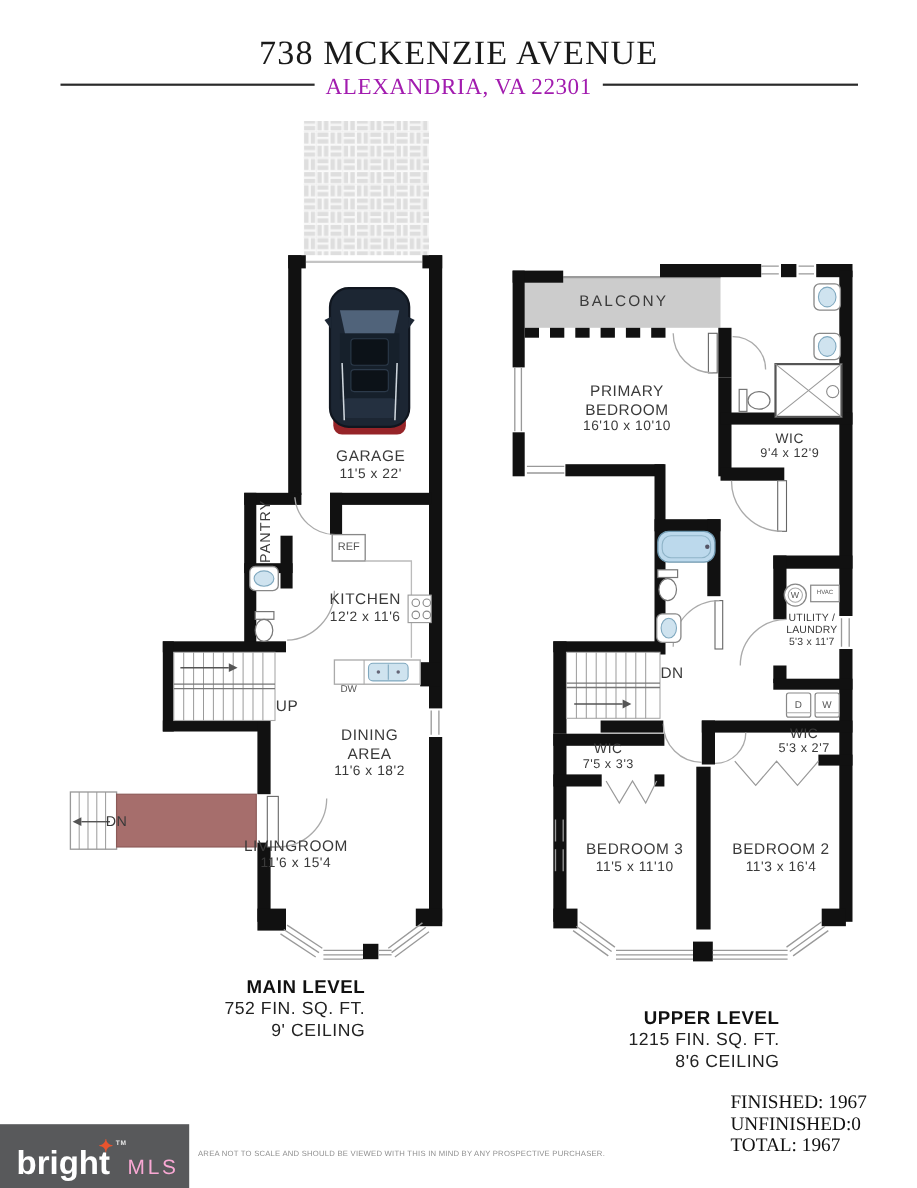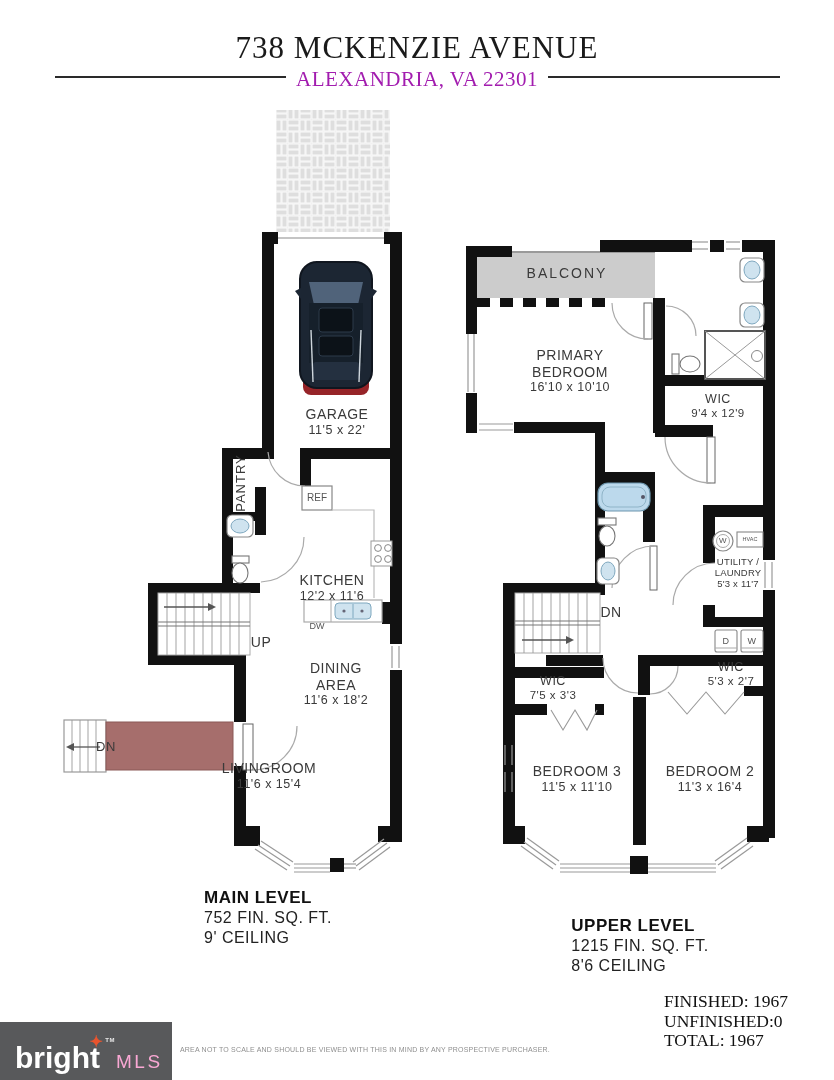--- a/index.html
+++ b/index.html
@@ -17,21 +17,21 @@
   .plan-svg{position:absolute;left:0;top:0;}
   
   .lbl{position:absolute;transform:translate(-50%,-50%);text-align:center;color:#3a3a3a;
        letter-spacing:.5px;white-space:nowrap;line-height:1.18;}
   .lbl .nm{font-size:14px;}
   .lbl .dm{font-size:12.5px;}
   .sm .nm{font-size:12.5px;} .sm .dm{font-size:11.5px;}
   .tiny{font-size:9.5px;letter-spacing:.2px;}
   .fix{font-size:10px;color:#555;letter-spacing:0;}
   .vert{transform:translate(-50%,-50%) rotate(-90deg);font-size:13px;letter-spacing:1px;}
-  .caption{position:absolute;transform:translateX(-50%);text-align:left;color:#111;}
+  .caption{position:absolute;transform:translateX(-50%);text-align:right;color:#111;}
   .caption .c1{font-weight:bold;font-size:17px;letter-spacing:.5px;}
   .caption .c2,.caption .c3{font-size:16px;letter-spacing:.5px;color:#222;line-height:1.25;}
   
   .logo-box{position:absolute;left:0;top:1022px;width:172px;height:72px;background:#58595b;
             display:flex;align-items:center;padding-left:15px;box-sizing:border-box;}
   .brand{position:relative;color:#fff;font-weight:bold;font-size:30px;letter-spacing:0;}
   .logo-star{position:absolute;right:-3px;top:-9px;font-size:16px;color:#e8542e;}
   .logo-tm{position:absolute;right:-15px;top:-4px;font-size:6px;color:#e8e8e8;letter-spacing:.5px;}
   .mls{margin-left:16px;margin-top:8px;font-size:19px;letter-spacing:2.5px;color:#f9a8d4;}
   .disclaimer{position:absolute;left:180px;top:1046px;font-size:7px;color:#8f8f8f;letter-spacing:.2px;}
@@ -354,21 +354,21 @@
       </g>
     </g>
   </svg>
 
   <div class="lbl" style="left:337px;top:422px;">
     <span class="nm" style="display:block">GARAGE</span>
     <span class="dm" style="display:block">11'5 x 22'</span>
   </div>
   <div class="lbl vert" style="left:241px;top:483px;">PANTRY</div>
   <div class="lbl fix" style="left:317px;top:498px;">REF</div>
-  <div class="lbl" style="left:332px;top:588px;">
+  <div class="lbl" style="left:332px;top:552px;">
     <span class="nm" style="display:block">KITCHEN</span>
     <span class="dm" style="display:block">12'2 x 11'6</span>
   </div>
   <div class="lbl fix" style="left:317px;top:626px;font-size:9px;">DW</div>
   <div class="lbl" style="left:261px;top:642px;font-size:14px;">UP</div>
   <div class="lbl" style="left:336px;top:684px;">
     <span class="nm" style="display:block">DINING</span>
     <span class="nm" style="display:block">AREA</span>
     <span class="dm" style="display:block">11'6 x 18'2</span>
   </div>

